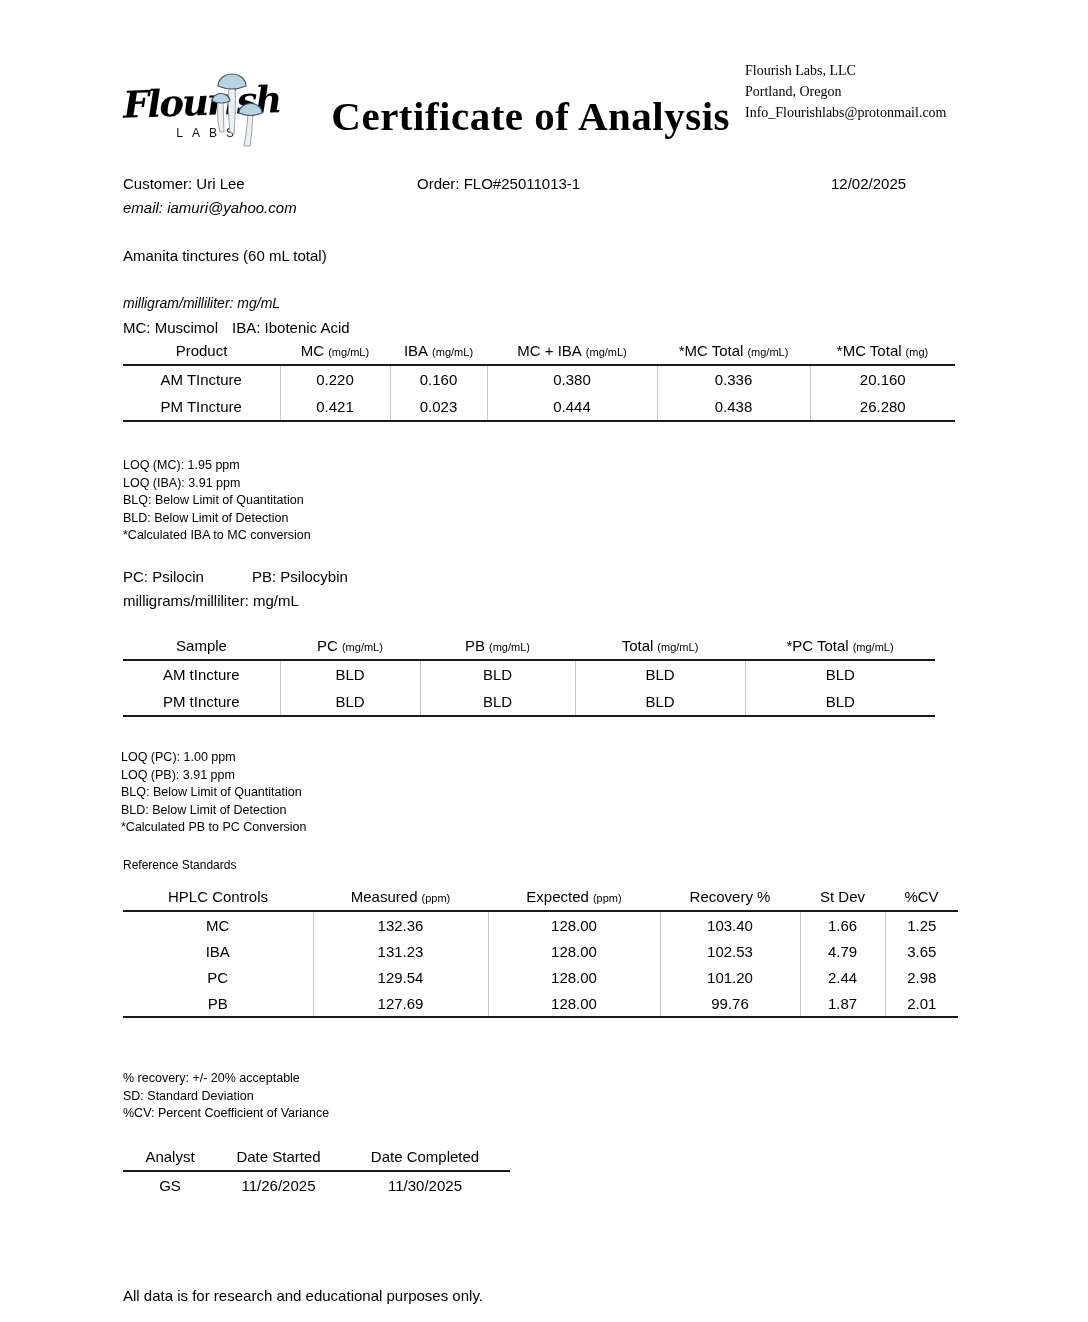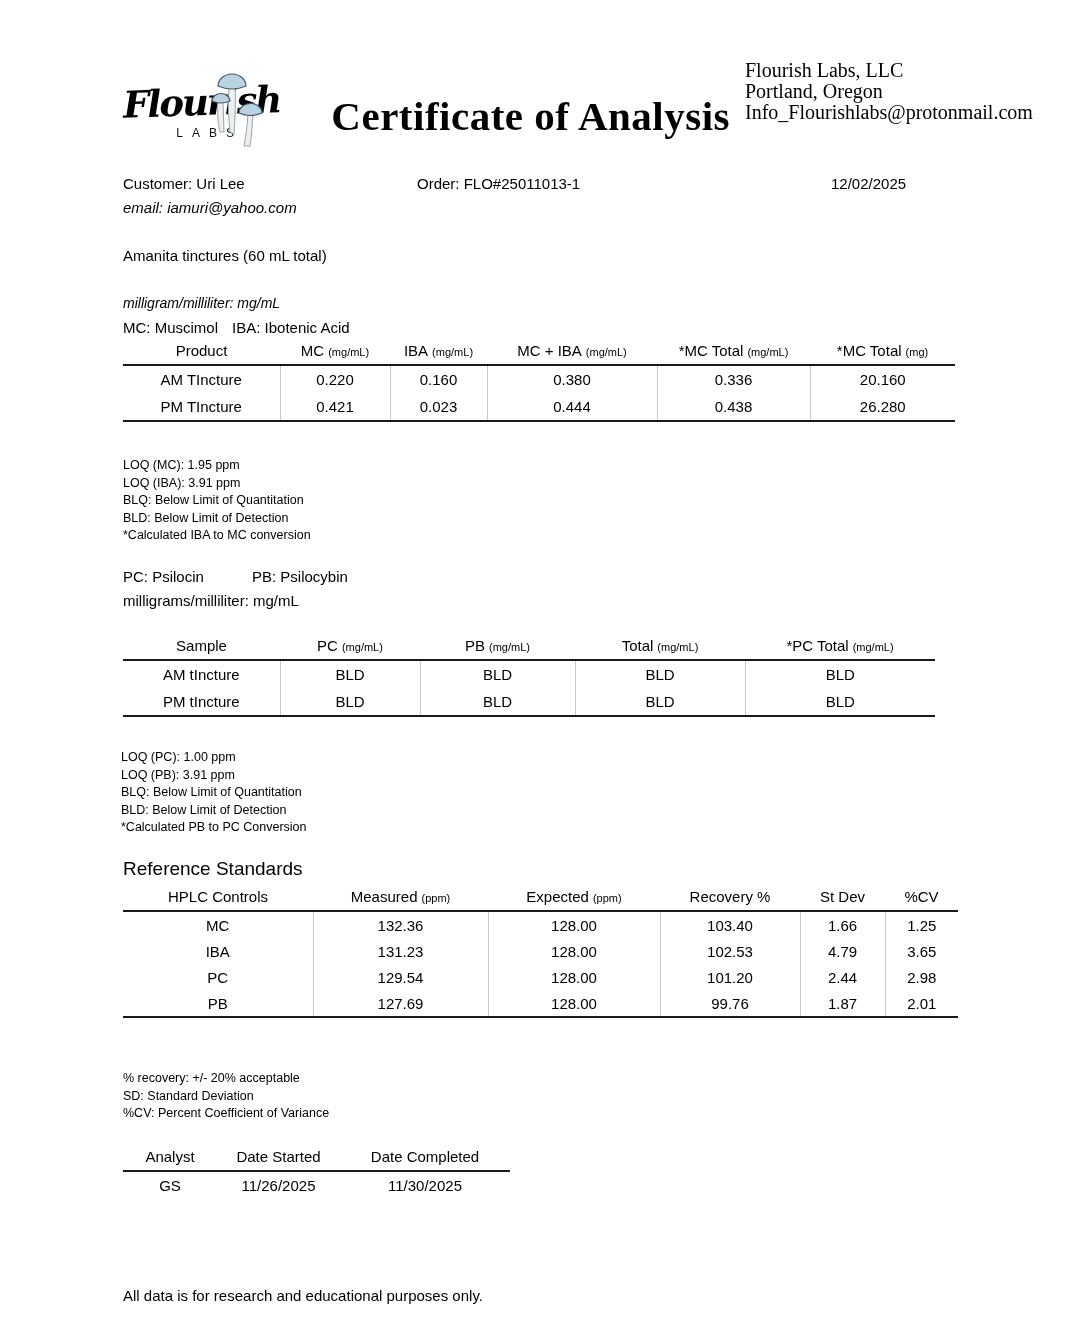--- a/index.html
+++ b/index.html
@@ -25,28 +25,28 @@
     font-size:12px;letter-spacing:9px;color:#111;
   }
   .doc-title{
     font-family:"Liberation Serif","DejaVu Serif",serif;
     font-weight:bold;font-size:41px;
     letter-spacing:0.5px;
     text-align:right;white-space:nowrap;
   }
   .company-info{
     font-family:"Liberation Serif","DejaVu Serif",serif;
-    font-size:20px;line-height:21px;
+    font-size:14px;line-height:21px;
   }
 
   
   .t15{font-size:15px;line-height:24px;}
   .t13{font-size:14px;line-height:22px;font-style:italic;}
   .notes{font-size:12.5px;line-height:17.5px;}
-  .section-head{font-size:19px;}
+  .section-head{font-size:12px;}
   .gap-span{display:inline-block;width:129px;}
   .gap-span-sm{display:inline-block;margin-right:14px;}
 
   
   table{border-collapse:collapse;table-layout:fixed;}
   th,td{
     text-align:center;vertical-align:middle;
     font-weight:normal;font-size:15px;
     padding:0;overflow:hidden;white-space:nowrap;
   }

